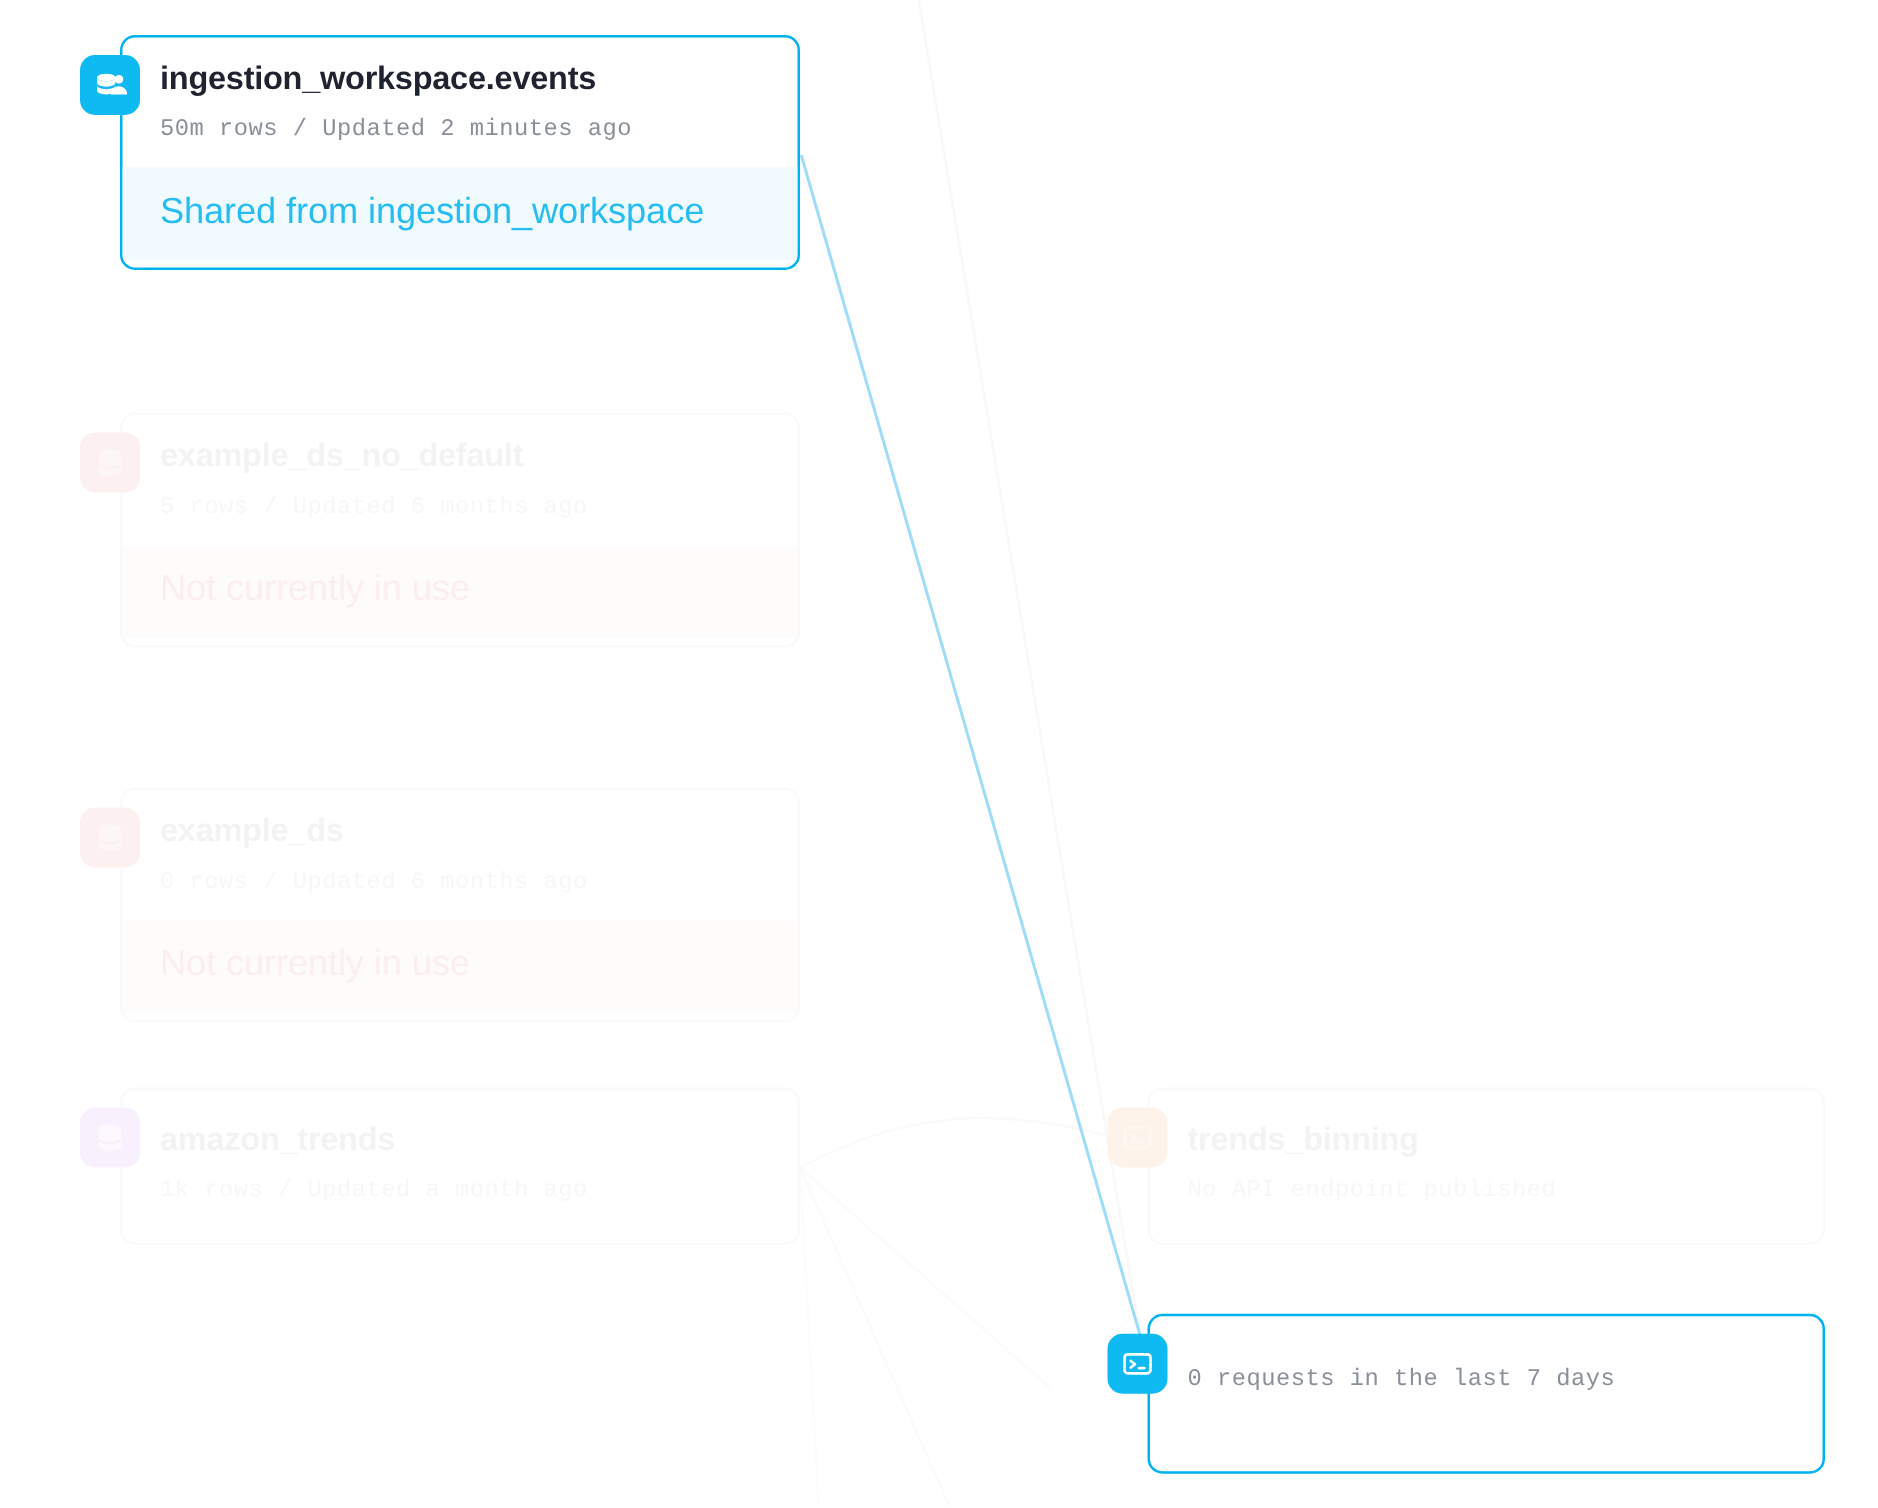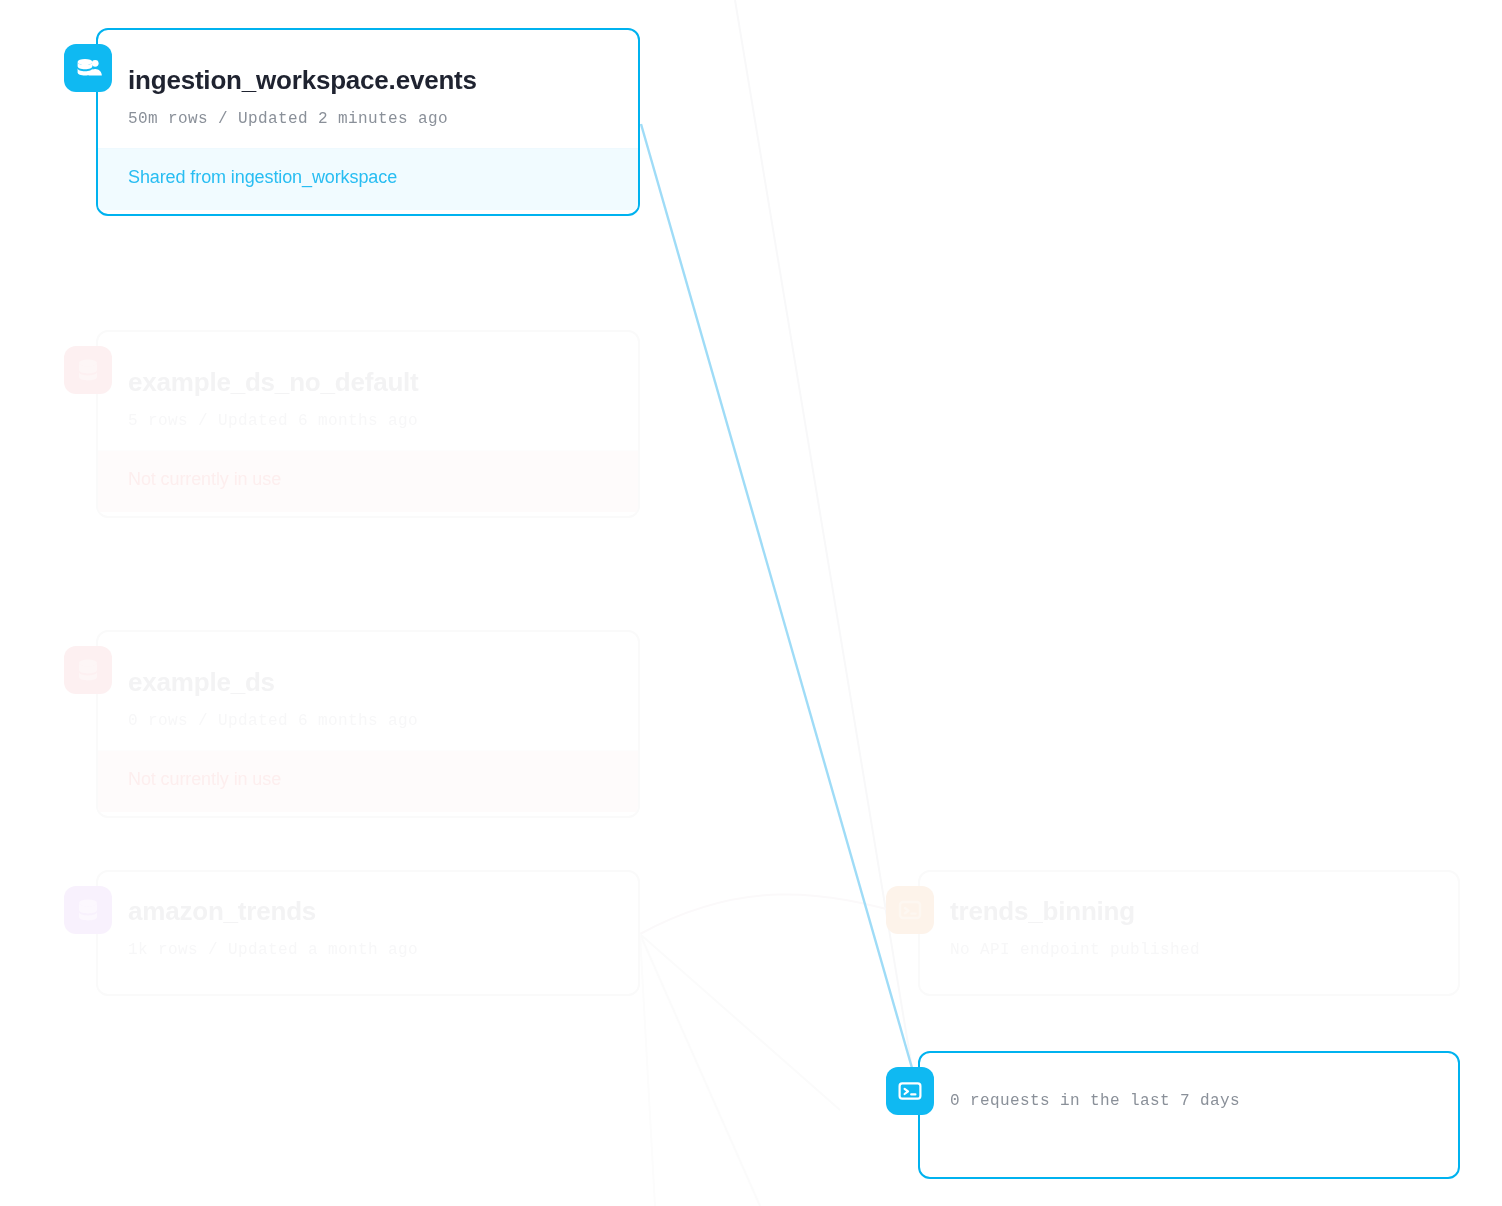--- a/index.html
+++ b/index.html
@@ -42,48 +42,48 @@
   .node.dim {
     border-color: #fafafa;
     background: #ffffff;
   }
 
   .node.active {
     border-color: #00b2ef;
   }
 
   .node-body {
-    padding: 36px 30px 20px 30px;
+    padding: 18px 30px 20px 30px;
   }
 
   .node-title {
     font-size: 26px;
     font-weight: bold;
     color: #1f2330;
     letter-spacing: -0.2px;
     line-height: 1.15;
     white-space: nowrap;
   }
 
   .node.dim .node-title { color: #f3f3f4; }
 
   .node-meta {
     margin-top: 14px;
     font-family: "Liberation Mono", "DejaVu Sans Mono", monospace;
-    font-size: 16px;
+    font-size: 19px;
     color: #8a9099;
     letter-spacing: 0.4px;
     white-space: nowrap;
   }
 
   .node.dim .node-meta { color: #f7f7f8; }
 
   .node-footer {
     padding: 18px 30px 22px 30px;
-    font-size: 18px;
+    font-size: 29px;
     letter-spacing: -0.1px;
     white-space: nowrap;
   }
 
   .node-footer.shared {
     background: #f1fbff;
     color: #28bdf2;
     border-top: 1px solid #eef9fe;
   }
 

